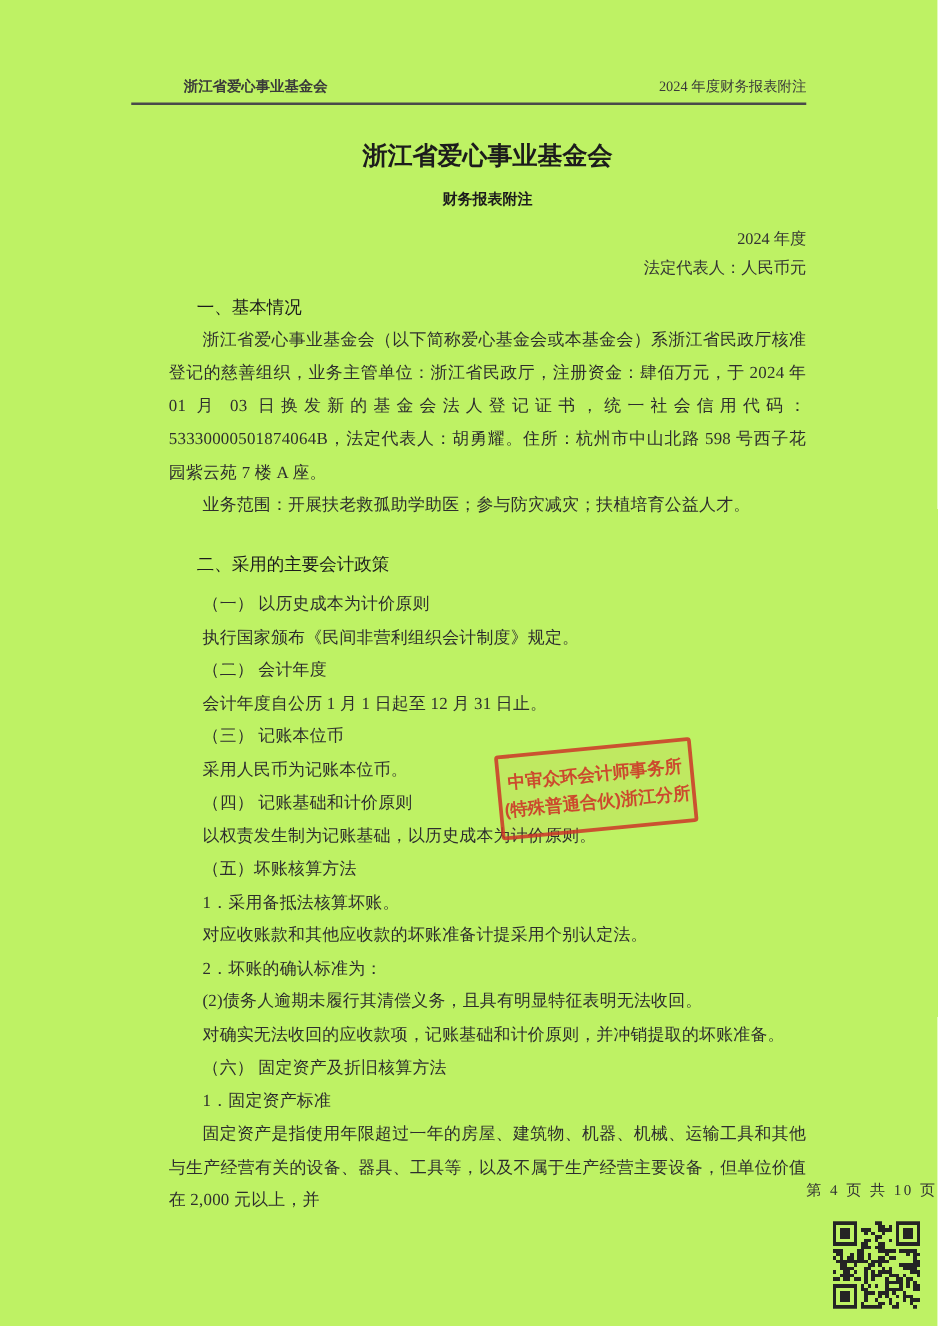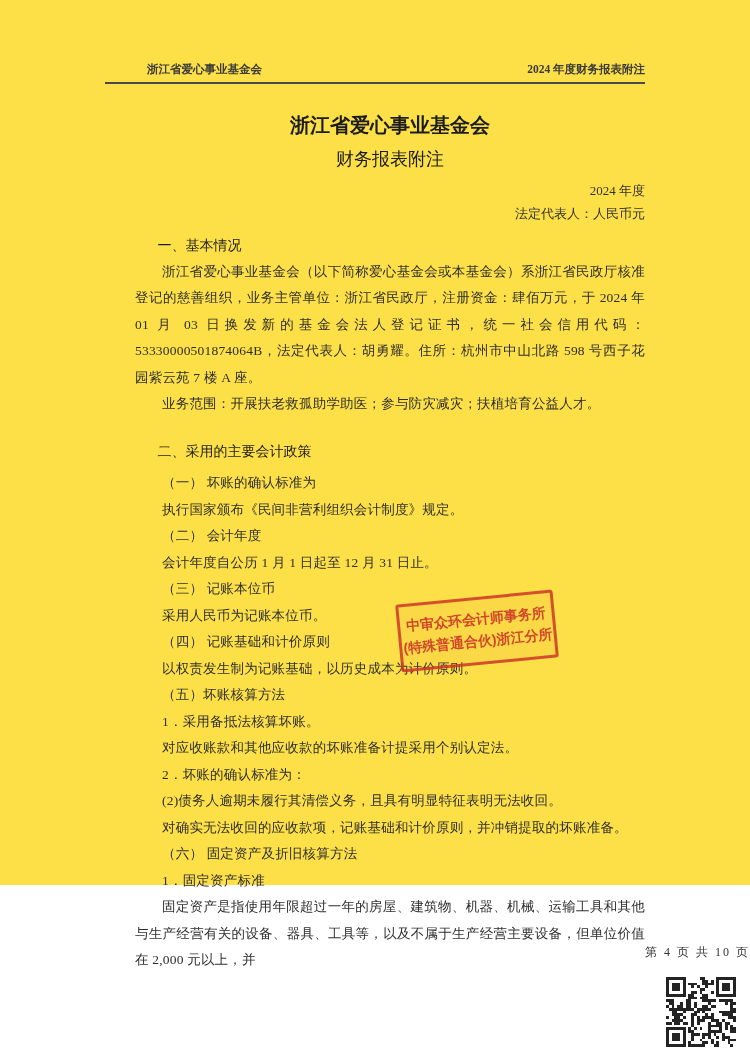--- a/index.html
+++ b/index.html
@@ -6,63 +6,63 @@
     margin: 0;
     padding: 0;
     background: #ffffff;
     width: 750px;
     height: 1061px;
     overflow: hidden;
   }
   .page {
     position: relative;
     width: 750px;
-    height: 885px;
-    background: #fde047;
+    height: 1061px;
+    background: #bef264;
     font-family: "Liberation Serif", "DejaVu Serif", serif;
     color: #2d2d2d;
   }
   
   .doc-header {
     position: absolute;
     left: 105px;
     top: 62px;
     width: 540px;
     display: flex;
     justify-content: space-between;
     align-items: flex-end;
     font-size: 11.5px;
     color: #3a3a3a;
     border-bottom: 2px solid #4a4a4a;
     padding-bottom: 5px;
   }
   .doc-header .h-left { margin-left: 42px; font-weight: 600; }
-  .doc-header .h-right { font-weight: 700; }
+  .doc-header .h-right { font-weight: 400; }
 
   
   .content {
     position: absolute;
     left: 135px;
     top: 112px;
     width: 510px;
   }
   .title1 {
     margin: 0;
     font-family: "Liberation Sans", "DejaVu Sans", sans-serif;
     font-size: 20px;
     font-weight: bold;
     text-align: center;
     color: #1c1c1c;
     line-height: 27px;
   }
   .title2 {
     margin: 8px 0 0 0;
     font-family: "Liberation Sans", "DejaVu Sans", sans-serif;
-    font-size: 18px;
-    font-weight: normal;
+    font-size: 12px;
+    font-weight: bold;
     text-align: center;
     color: #1c1c1c;
     line-height: 25px;
   }
   .year {
     margin-top: 10px;
     text-align: right;
     font-size: 13px;
     line-height: 18px;
     color: #333;
@@ -156,21 +156,21 @@
     <h2 class="title2">财务报表附注</h2>
     <div class="year">2024 年度</div>
     <div class="unit">法定代表人：人民币元</div>
 
     <h3 class="sec-heading">一、基本情况</h3>
     <p class="para">浙江省爱心事业基金会（以下简称爱心基金会或本基金会）系浙江省民政厅核准登记的慈善组织，业务主管单位：浙江省民政厅，注册资金：肆佰万元，于 2024 年 01 月 03 日换发新的基金会法人登记证书，统一社会信用代码：53330000501874064B，法定代表人：胡勇耀。住所：杭州市中山北路 598 号西子花园紫云苑 7 楼 A 座。</p>
     <p class="para">业务范围：开展扶老救孤助学助医；参与防灾减灾；扶植培育公益人才。</p>
 
     <h3 class="sec-heading sec2">二、采用的主要会计政策</h3>
     <div class="policy-items">
-      <p class="para">（一） 坏账的确认标准为</p>
+      <p class="para">（一） 以历史成本为计价原则</p>
       <p class="para">执行国家颁布《民间非营利组织会计制度》规定。</p>
       <p class="para">（二） 会计年度</p>
       <p class="para">会计年度自公历 1 月 1 日起至 12 月 31 日止。</p>
       <p class="para">（三） 记账本位币</p>
       <p class="para">采用人民币为记账本位币。</p>
       <p class="para">（四） 记账基础和计价原则</p>
       <p class="para">以权责发生制为记账基础，以历史成本为计价原则。</p>
       <p class="para">（五）坏账核算方法</p>
       <p class="para">1．采用备抵法核算坏账。</p>
       <p class="para">对应收账款和其他应收款的坏账准备计提采用个别认定法。</p>

